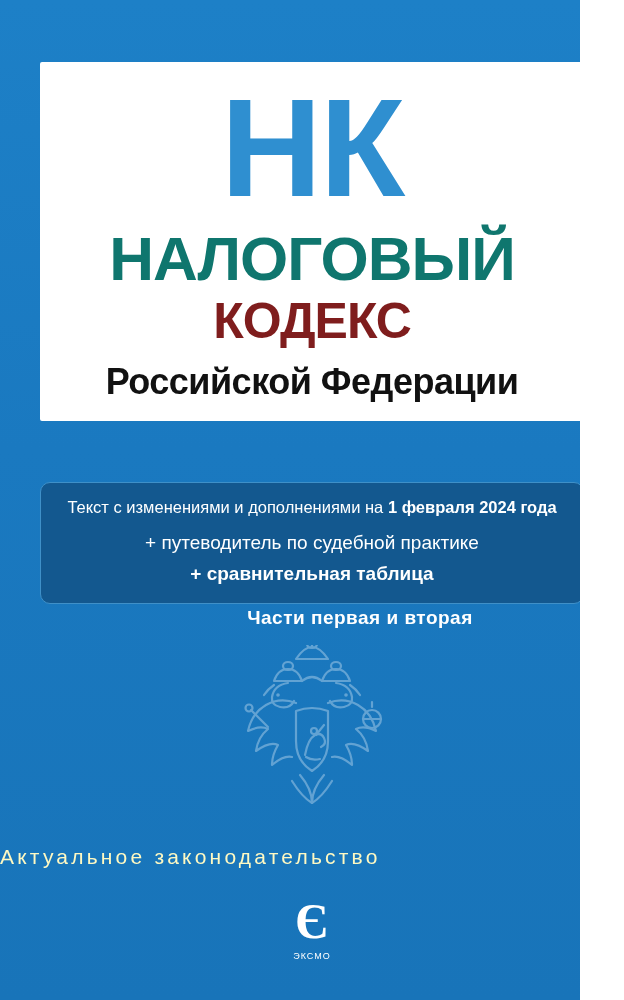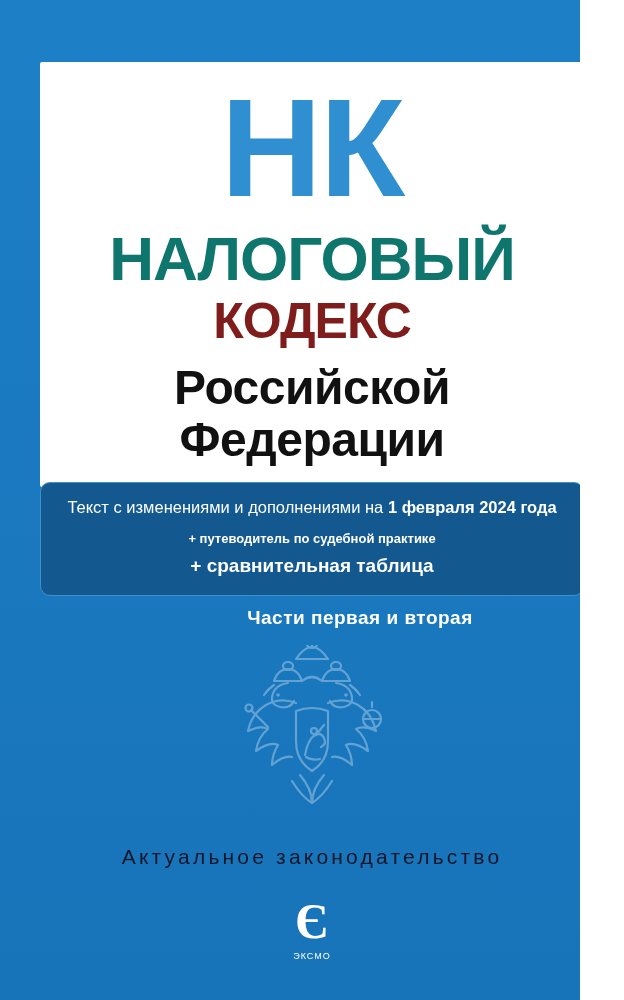--- a/index.html
+++ b/index.html
@@ -60,21 +60,21 @@
   .title-second {
     font-weight: bold;
     font-size: 50px;
     line-height: 1.05;
     color: #7f1d1d;
     letter-spacing: -1px;
     margin: 4px 0 0 0;
   }
   .title-third {
     font-weight: bold;
-    font-size: 48px;
+    font-size: 36px;
     line-height: 1.1;
     color: #111111;
     margin: 14px 0 4px 0;
     letter-spacing: -0.5px;
   }
 
   
   .info-box {
     position: absolute;
     left: 40px;
@@ -89,22 +89,22 @@
     color: #ffffff;
   }
   .info-line1 {
     font-size: 16.5px;
     line-height: 1.3;
     margin-bottom: 12px;
     white-space: nowrap;
   }
   .info-line1 b { font-weight: bold; }
   .info-line2 {
-    font-weight: bold;
-    font-size: 13px;
+    font-weight: normal;
+    font-size: 19px;
     line-height: 1.35;
     margin-bottom: 5px;
   }
   .info-line3 {
     font-weight: bold;
     font-size: 19px;
     line-height: 1.35;
   }
 
   
@@ -131,22 +131,21 @@
     opacity: 0.45;
   }
   .emblem svg { display: block; width: 100%; height: 100%; }
 
   
   .series {
     position: absolute;
     left: 0;
     top: 845px;
     width: 624px;
-    text-align: center;
-    color: #0f172a;
+    color: #fef9c3;
     font-size: 21px;
     letter-spacing: 3.2px;
   }
 
   
   .publisher {
     position: absolute;
     left: 276px;
     top: 895px;
     width: 72px;

